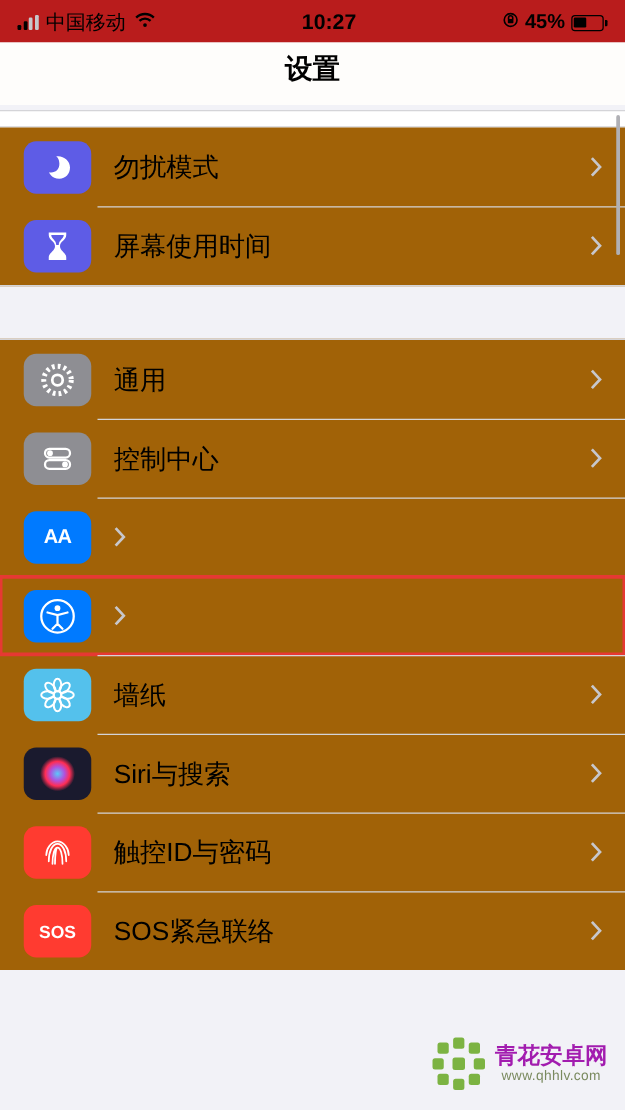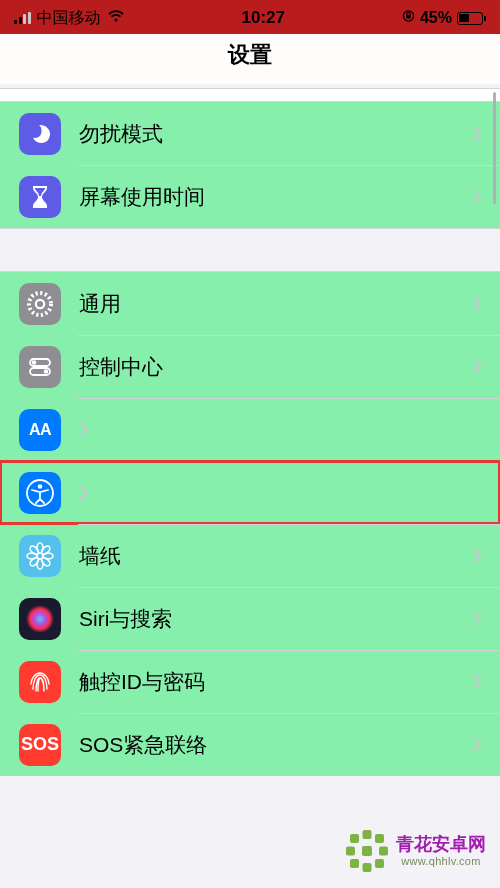--- a/index.html
+++ b/index.html
@@ -92,21 +92,21 @@
       color: #000;
     }
     .partial-row {
       height: 14px;
       background: #fff;
       border-bottom: 0.5px solid #d4d4d8;
       border-top: 0.5px solid #d4d4d8;
       margin-top: 4px;
     }
     .section {
-      background: #86efac;
+      background: #a16207;
     }
     .section.first {
       border-bottom: 0.5px solid #d4d4d8;
       margin-bottom: 42px;
     }
     .section.second {
       border-top: 0.5px solid #d4d4d8;
     }
     .row {
       display: flex;
@@ -124,21 +124,21 @@
       height: 0.5px;
       background: #d4d4d8;
     }
     .row:last-child::after { display: none; }
     .row.highlighted {
       outline: 3px solid #e63933;
       outline-offset: -2px;
       z-index: 2;
     }
     .app-icon {
-      width: 42px;
+      width: 54px;
       height: 42px;
       border-radius: 10px;
       margin-right: 18px;
       display: flex;
       align-items: center;
       justify-content: center;
       flex-shrink: 0;
     }
     .row-label {
       font-size: 21px;
@@ -201,21 +201,21 @@
       text-align: center;
     }
     .aa-text {
       color: #fff;
       font-size: 16px;
       font-weight: 600;
       letter-spacing: -0.5px;
     }
     .sos-text {
       color: #fff;
-      font-size: 18px;
+      font-size: 14px;
       font-weight: 700;
     }
   </style>
 </head>
 <body>
 
 <div class="status-bar">
   <div class="status-left">
     <div class="signal-bars">
       <span></span>

